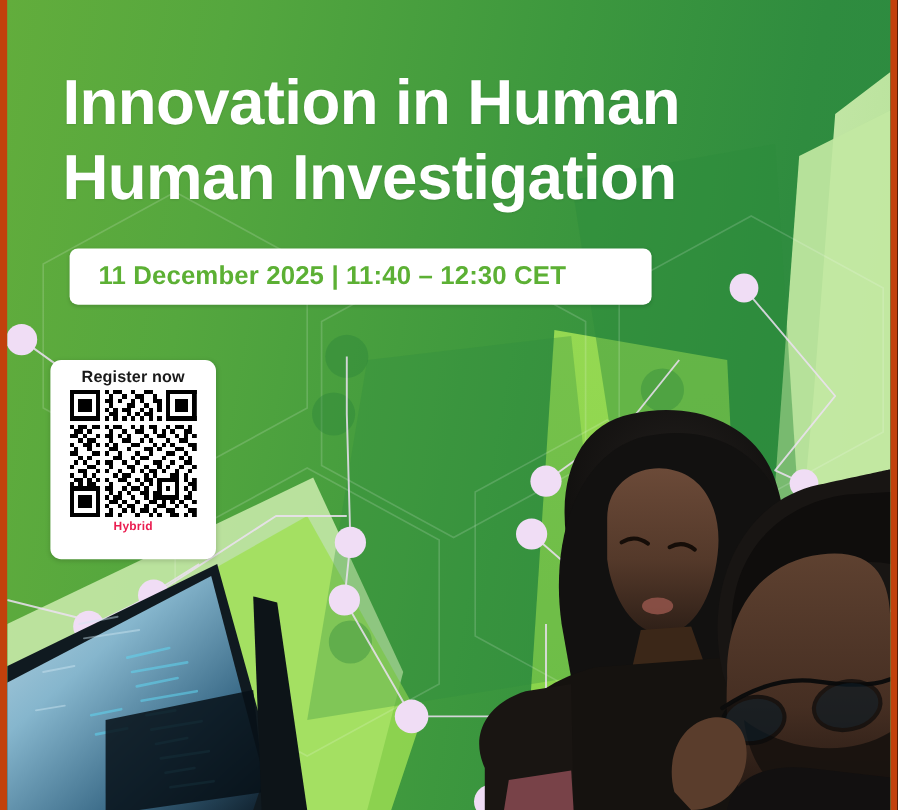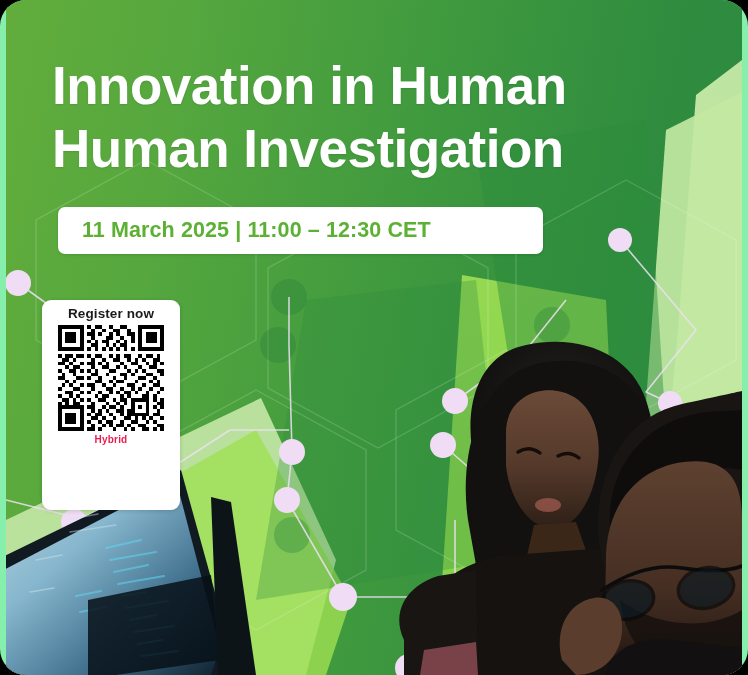--- a/index.html
+++ b/index.html
@@ -7,23 +7,22 @@
     width:748px; height:675px;
     background:#000;
     font-family:"Liberation Sans", sans-serif;
     overflow:hidden;
   }
 
   .poster {
     position:relative;
     width:748px;
     height:675px;
-    background:#86efac;
+    background:#c2410c;
     overflow:hidden;
-    border-radius:26px;
   }
 
   
   .canvas {
     position:absolute;
     left:6px; top:0;
     width:736px; height:675px;
     overflow:hidden;
     background:linear-gradient(100deg,#62ad3c 0%,#55a73e 22%,#3d983e 55%,#2f8c3f 80%,#2b8a41 100%);
   }
@@ -67,21 +66,21 @@
     font-weight:bold;
     padding-left:24px;
     letter-spacing:0.1px;
     white-space:nowrap;
   }
 
   
   .qr-card {
     position:absolute;
     left:36px; top:300px;
-    width:138px; height:210px;
+    width:138px; height:166px;
     background:#ffffff;
     border-radius:9px;
     display:flex;
     flex-direction:column;
     align-items:center;
     box-shadow:0 1px 4px rgba(0,0,0,0.16);
   }
   .qr-title {
     color:#1a1a1a;
     font-size:13.5px;
@@ -291,21 +290,21 @@
         </g>
       </svg>
     </div>
 
     <div class="title">
       <span class="title-line">Innovation in Human</span>
       <span class="title-line">Human Investigation</span>
     </div>
 
     <div class="date-banner">
-      <span class="date-text">11 March 2025 | 11:00 – 12:30 CET</span>
+      <span class="date-text">11 December 2025 | 11:40 – 12:30 CET</span>
     </div>
 
     <div class="qr-card">
       <div class="qr-title">Register now</div>
       <div class="qr-box">
         <svg viewBox="0 0 29 29" shape-rendering="crispEdges">
           <rect width="29" height="29" fill="#ffffff"></rect>
           <g fill="#000000">
 
             <rect x="0" y="0" width="7" height="1"></rect>

